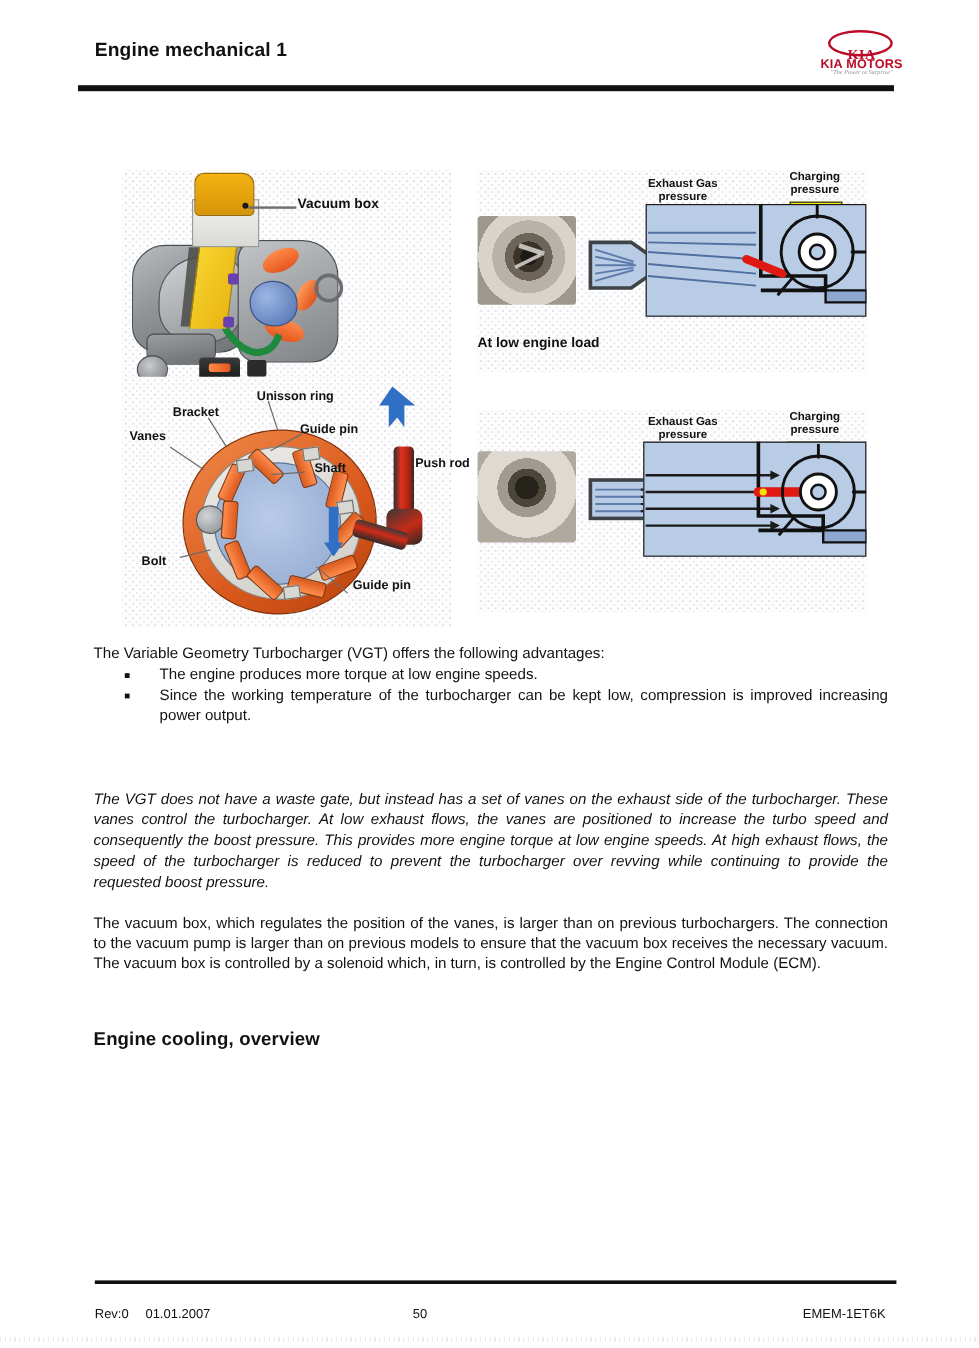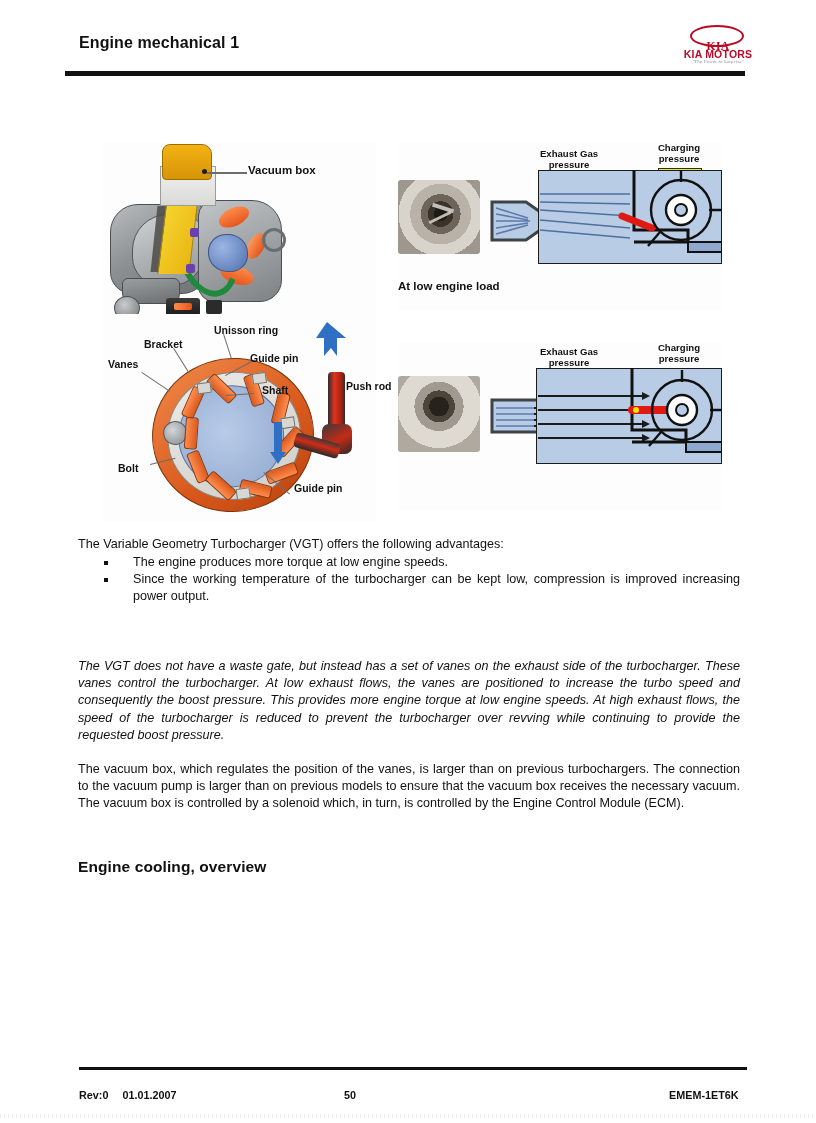--- a/index.html
+++ b/index.html
@@ -214,21 +214,21 @@
   }
   .p1{position:absolute;left:0;top:122px;width:662px;font-style:italic;}
   .p2{position:absolute;left:0;top:225px;width:662px;}
   .h2{
     position:absolute;left:78px;top:858px;
     font-size:15.5px;font-weight:bold;color:#111;letter-spacing:.1px;
   }
 
   
   .ftr-rule{position:absolute;left:79px;top:1067px;width:668px;height:3px;background:#111;}
-  .ftr{position:absolute;top:1089px;font-size:10.8px;color:#111;font-weight:bold;}
+  .ftr{position:absolute;top:1089px;font-size:10.8px;color:#111;}
   .ftr-left{left:79px;}
   .ftr-left span{margin-right:14px;}
   .ftr-mid{left:344px;}
   .ftr-right{left:669px;}
   .scan-dots{
     position:absolute;left:0;top:1114px;width:816px;height:4px;
     background-image:repeating-linear-gradient(90deg,#cfe0cf 0 1px,transparent 1px 4px);
     opacity:.55;
   }
 </style>

